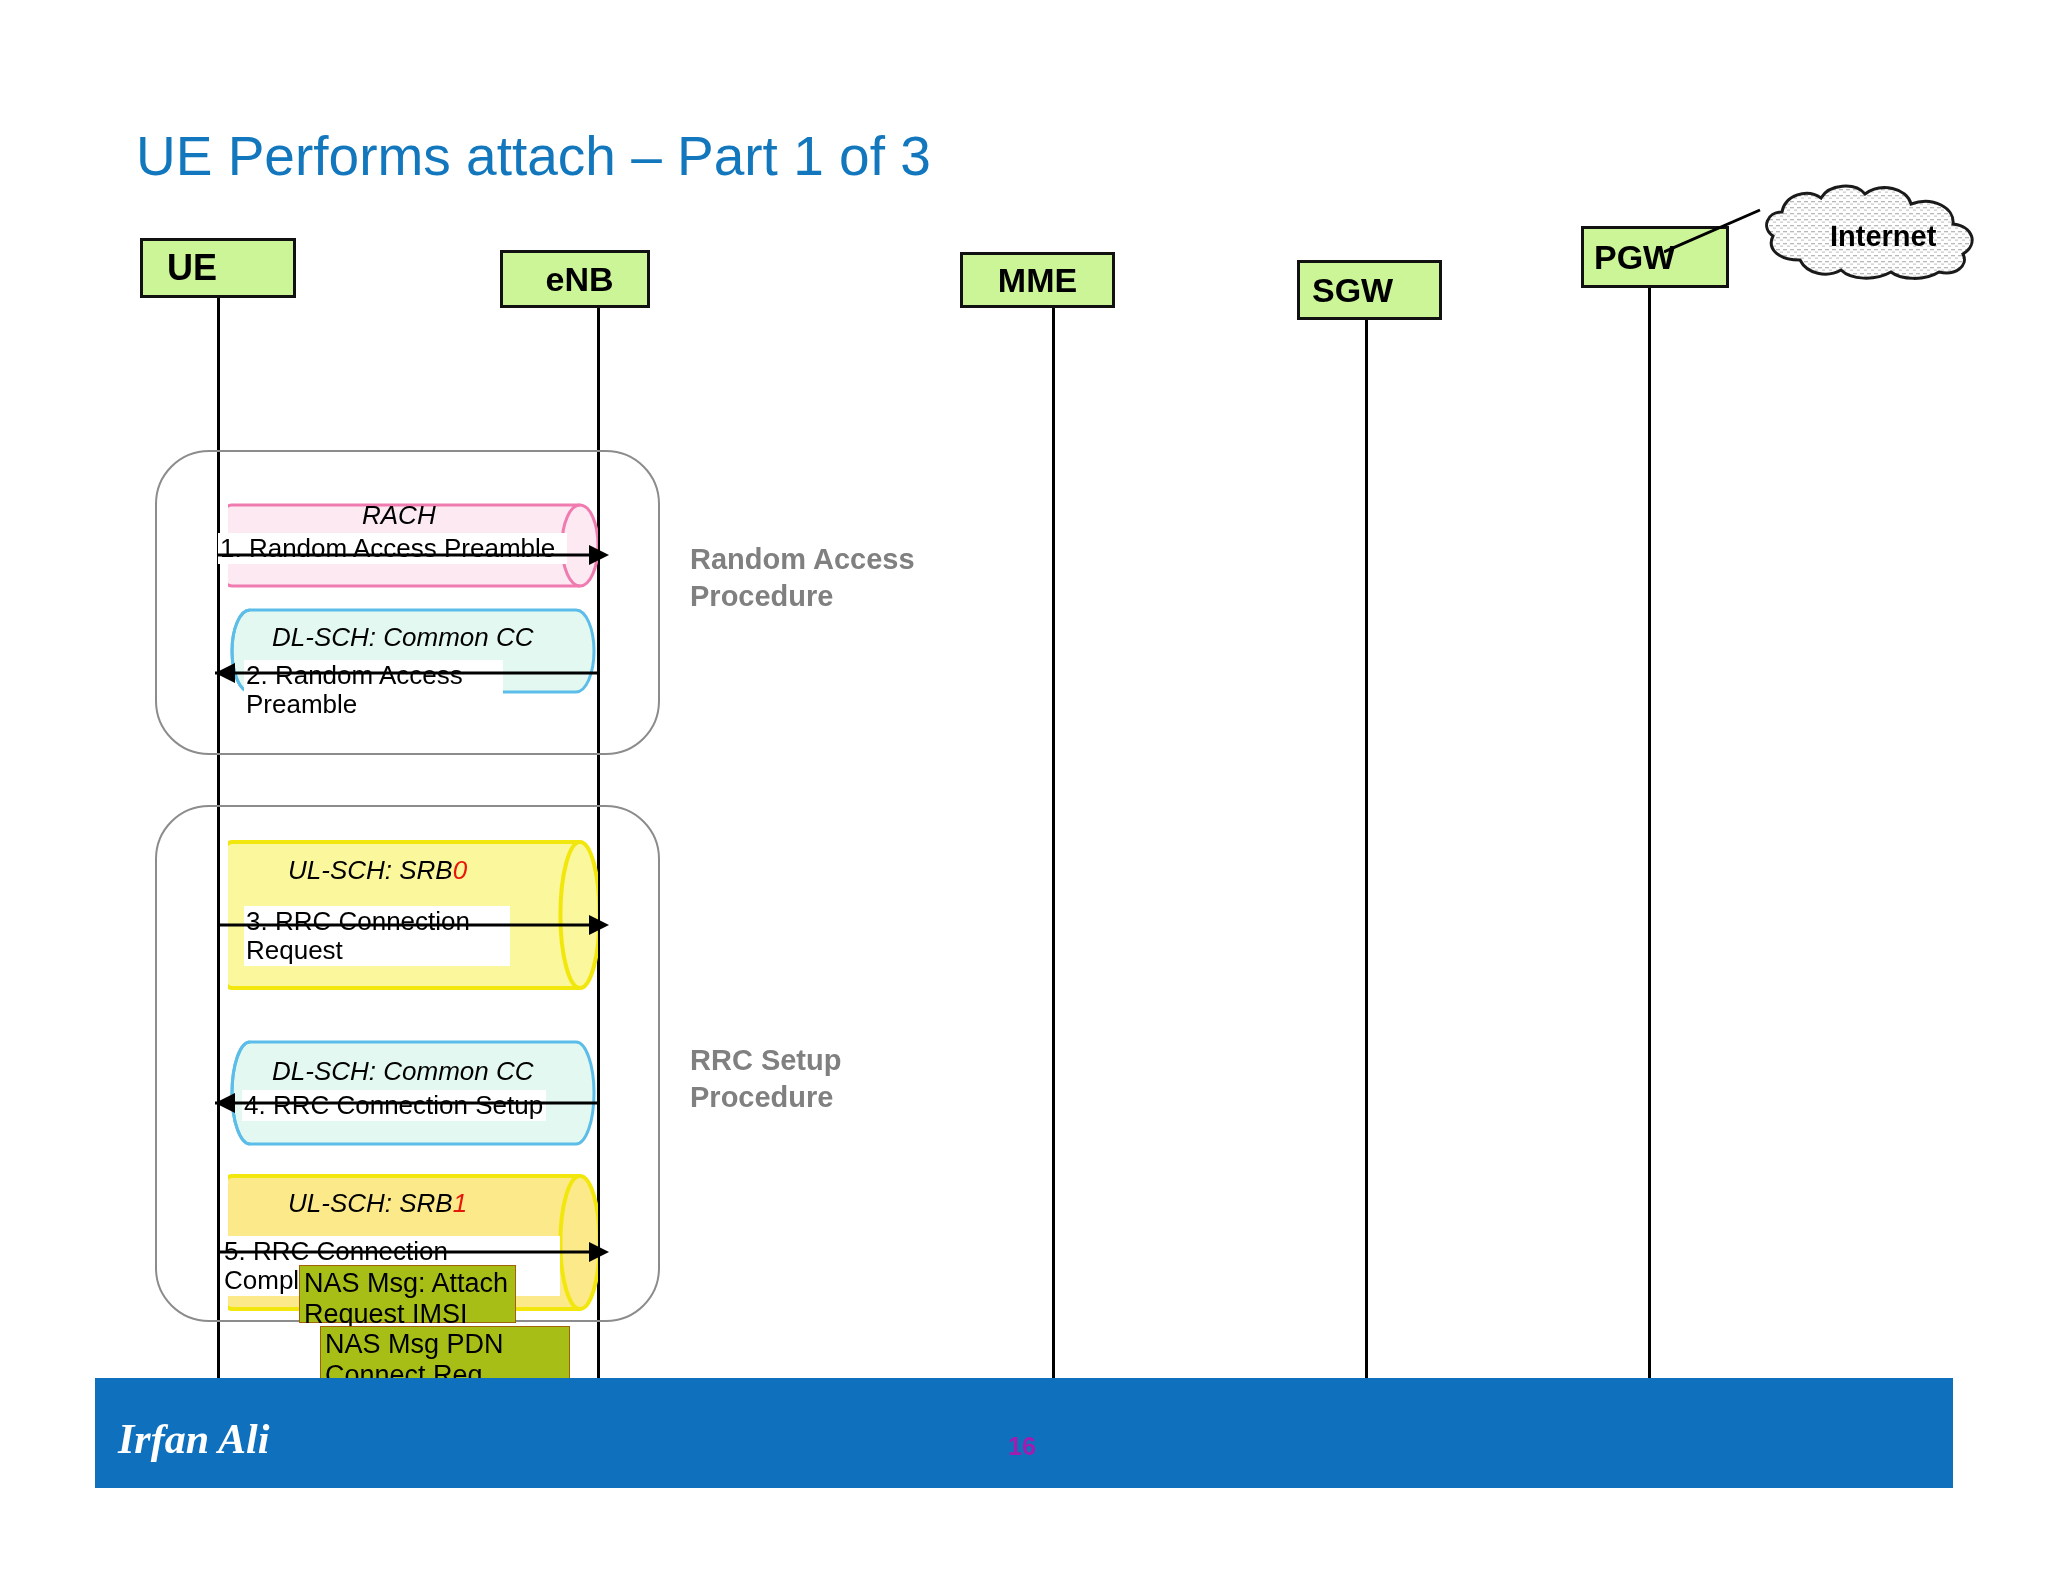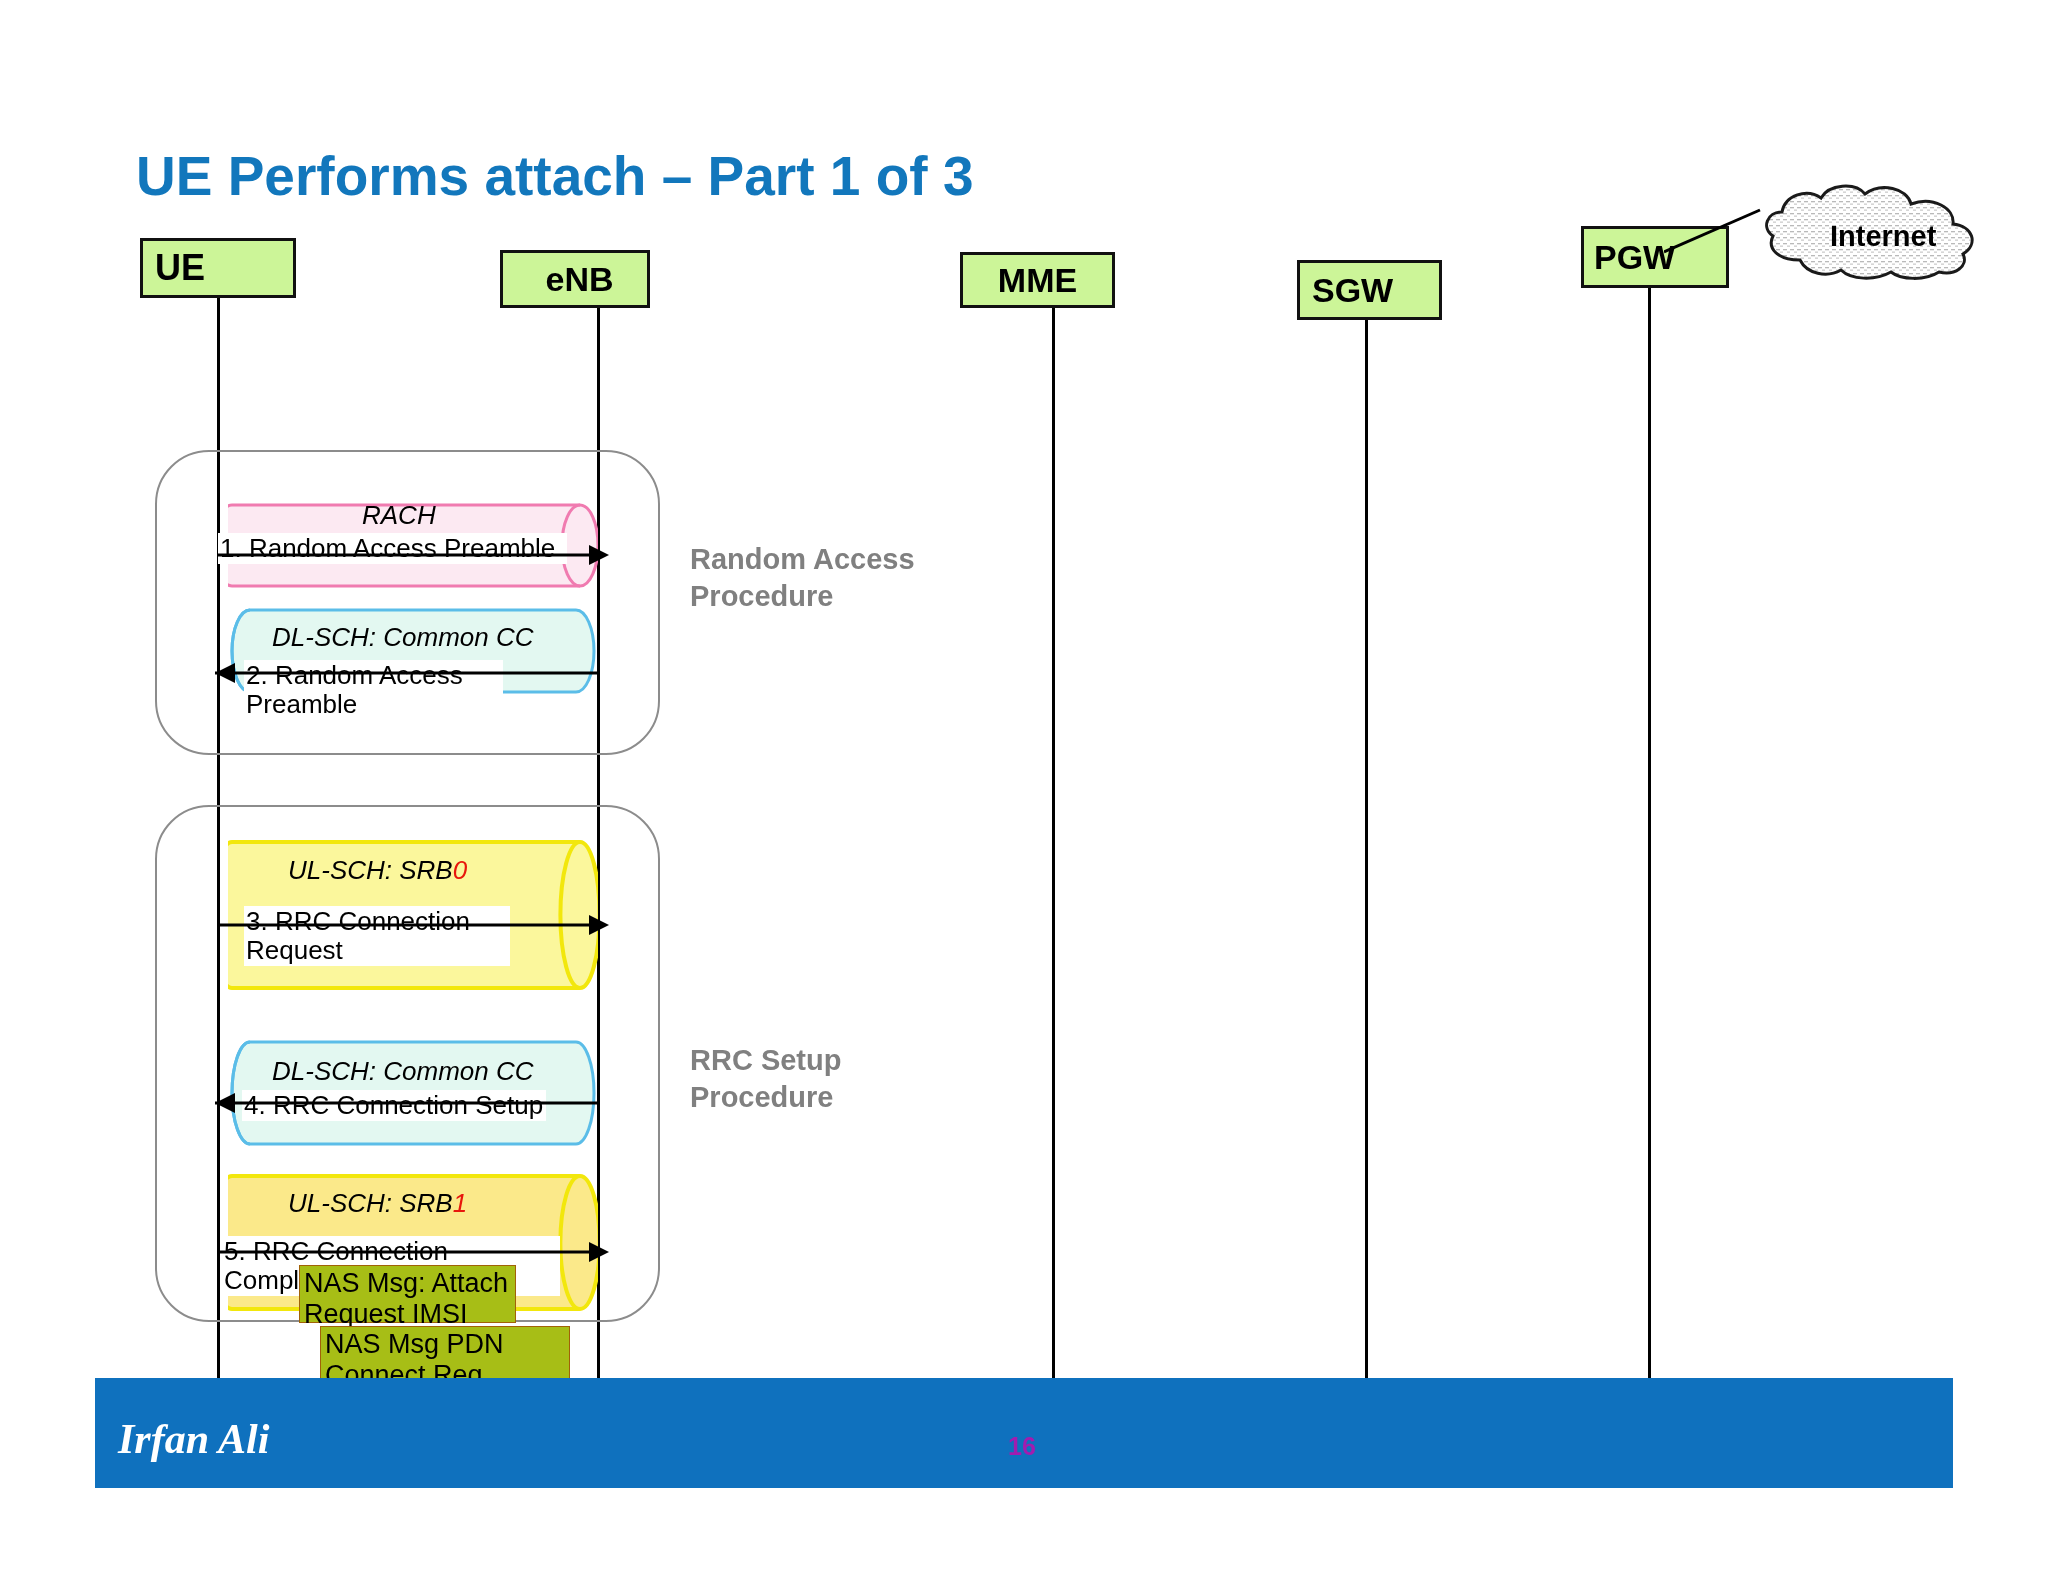--- a/index.html
+++ b/index.html
@@ -19,39 +19,38 @@
     inset: 0;
     background: #ffffff;
   }
 
   
   #slide-title {
     position: absolute;
     left: 136px;
     top: 128px;
     font-size: 55px;
-    font-weight: 700;
+    font-weight: 400;
     color: #1277BC;
     letter-spacing: 0px;
     white-space: nowrap;
     line-height: 1.05;
-    margin-top: 20px;
   }
 
   
   .node-box {
     position: absolute;
     background: #CCF598;
     border: 3px solid #111111;
     box-sizing: border-box;
     color: #000000;
     font-weight: bold;
     display: flex;
     align-items: center;
-    padding-left: 12px;
+    padding-left: 24px;
     line-height: 1;
   }
 
   
   .lifeline {
     position: absolute;
     width: 3px;
     background: #000000;
   }
 

